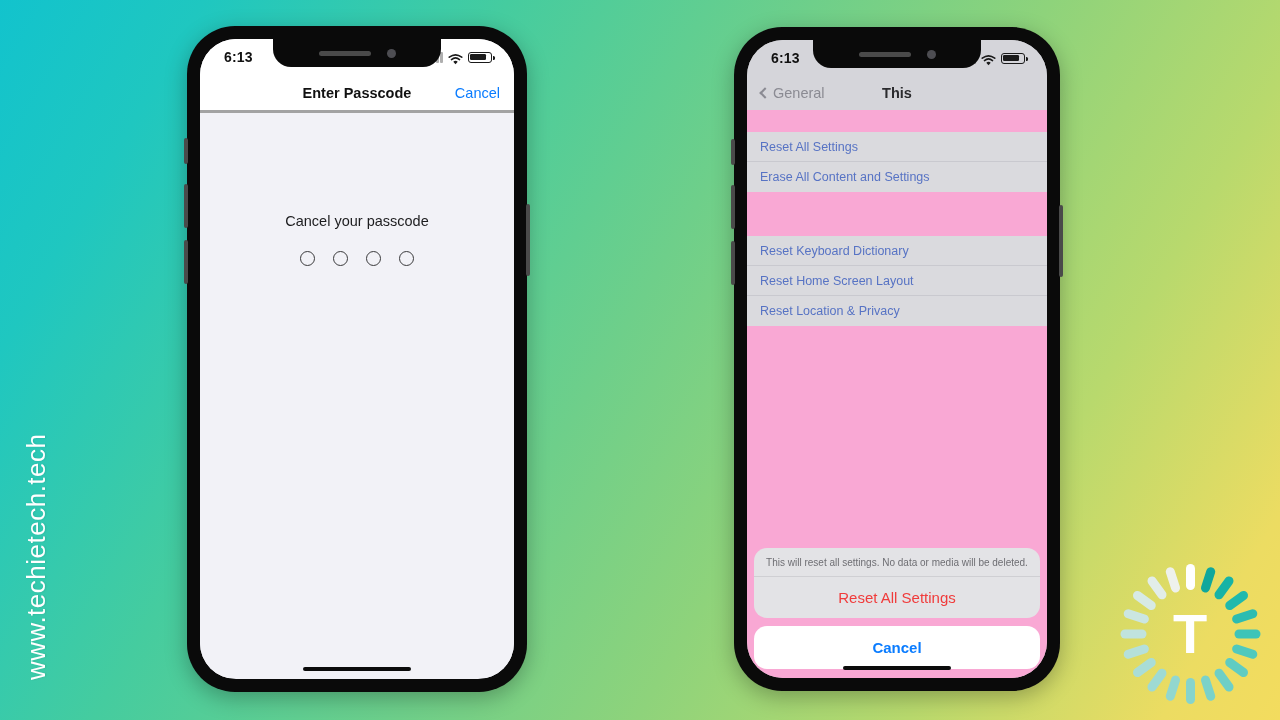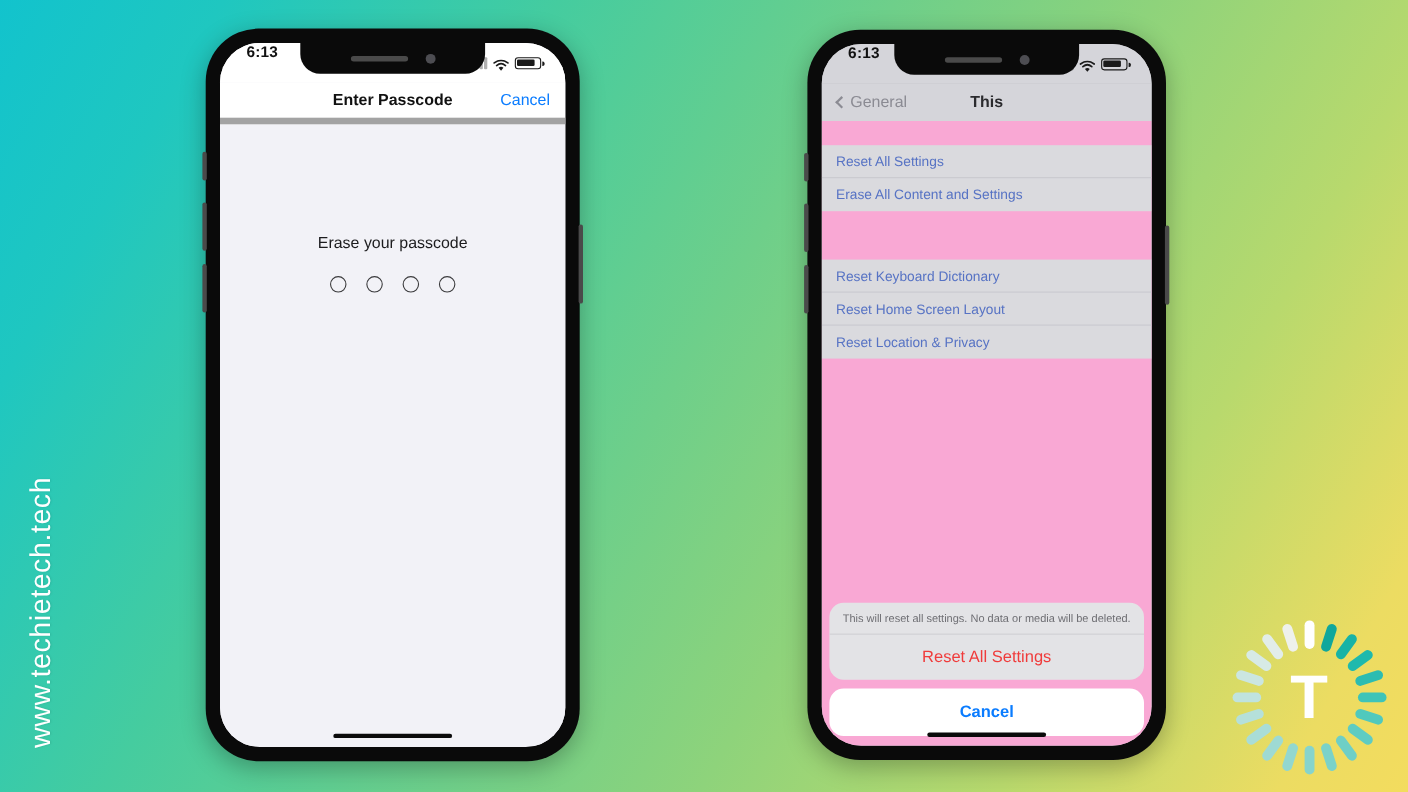--- a/index.html
+++ b/index.html
@@ -105,20 +105,21 @@
     border-radius: 2px;
   }
   .btn-left { left: -3px; width: 4px; }
   .btn-right { right: -3px; width: 4px; }
 
   
   .statusbar {
     position: relative;
     height: 36px;
     display: flex;
+    align-items: center;
     justify-content: space-between;
     padding: 0 22px 0 24px;
     font-size: 14px;
     font-weight: 600;
     color: #111;
     z-index: 30;
   }
   .statusbar .time { letter-spacing: 0.2px; }
   .status-icons { display: flex; align-items: center; gap: 5px; }
   .bars { display: flex; align-items: flex-end; gap: 1.5px; height: 11px; }
@@ -143,21 +144,21 @@
     background: #1a1a1a;
     border-radius: 0 1.5px 1.5px 0;
   }
   .battery .fill { height: 100%; background: #1a1a1a; border-radius: 1.2px; }
 
   
   .navbar-plain {
     position: relative;
     height: 38px;
     background: #ffffff;
-    border-bottom: 6px solid #a3a3a3;
+    border-bottom: 3px solid #a3a3a3;
     display: flex;
     align-items: center;
     justify-content: center;
   }
   .navbar-plain .nav-title {
     font-size: 14.5px;
     font-weight: 700;
     color: #111;
   }
   .navbar-plain .nav-cancel {
@@ -318,21 +319,21 @@
         </div>
       </div>
     </div>
 
     <div class="navbar-plain">
       <div class="nav-title">Enter Passcode</div>
       <div class="nav-cancel">Cancel</div>
     </div>
 
     <div class="passcode-body">
-      <div class="passcode-prompt">Erase your passcode</div>
+      <div class="passcode-prompt">Cancel your passcode</div>
       <div class="dots">
         <span></span>
         <span></span>
         <span></span>
         <span></span>
       </div>
     </div>
 
     <div class="home-indicator"></div>
   </div>

